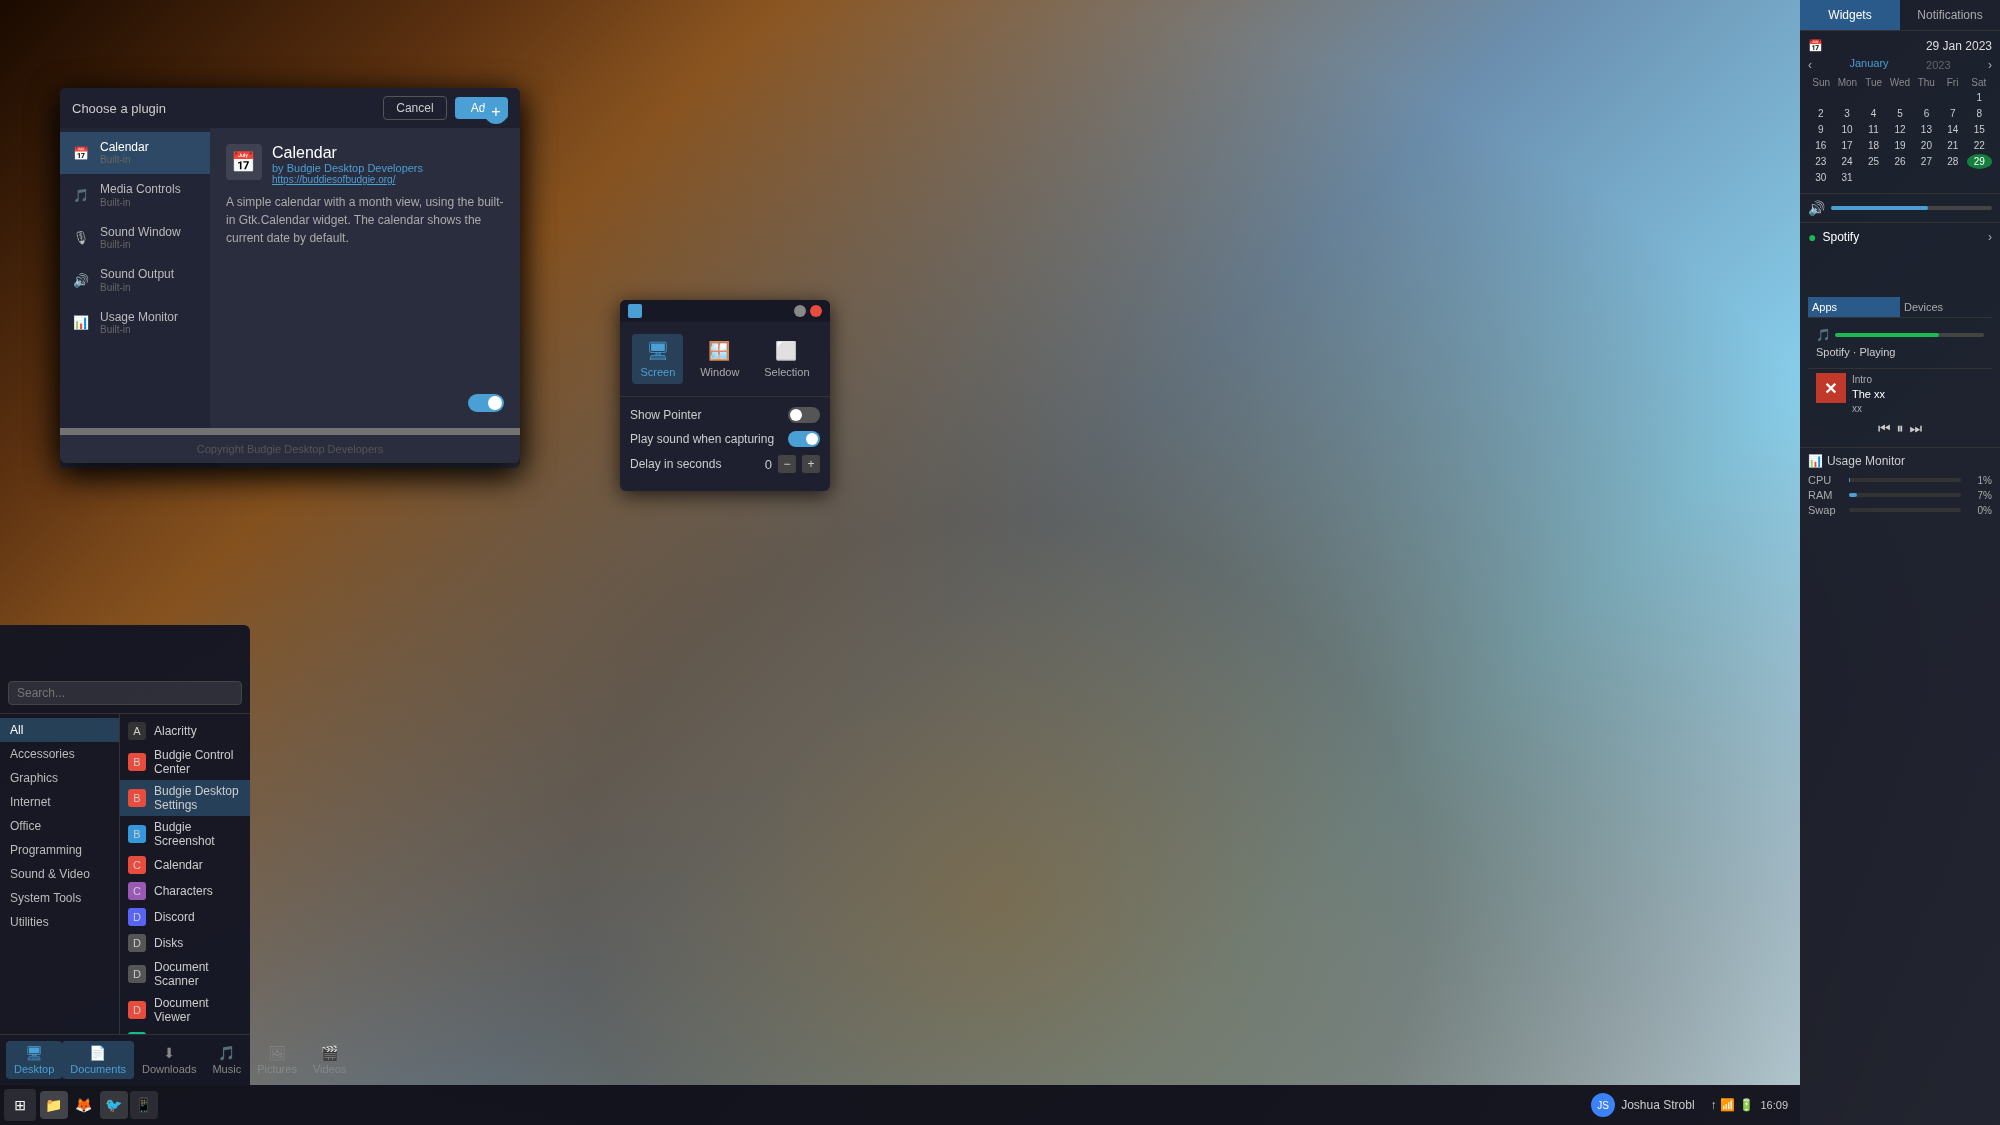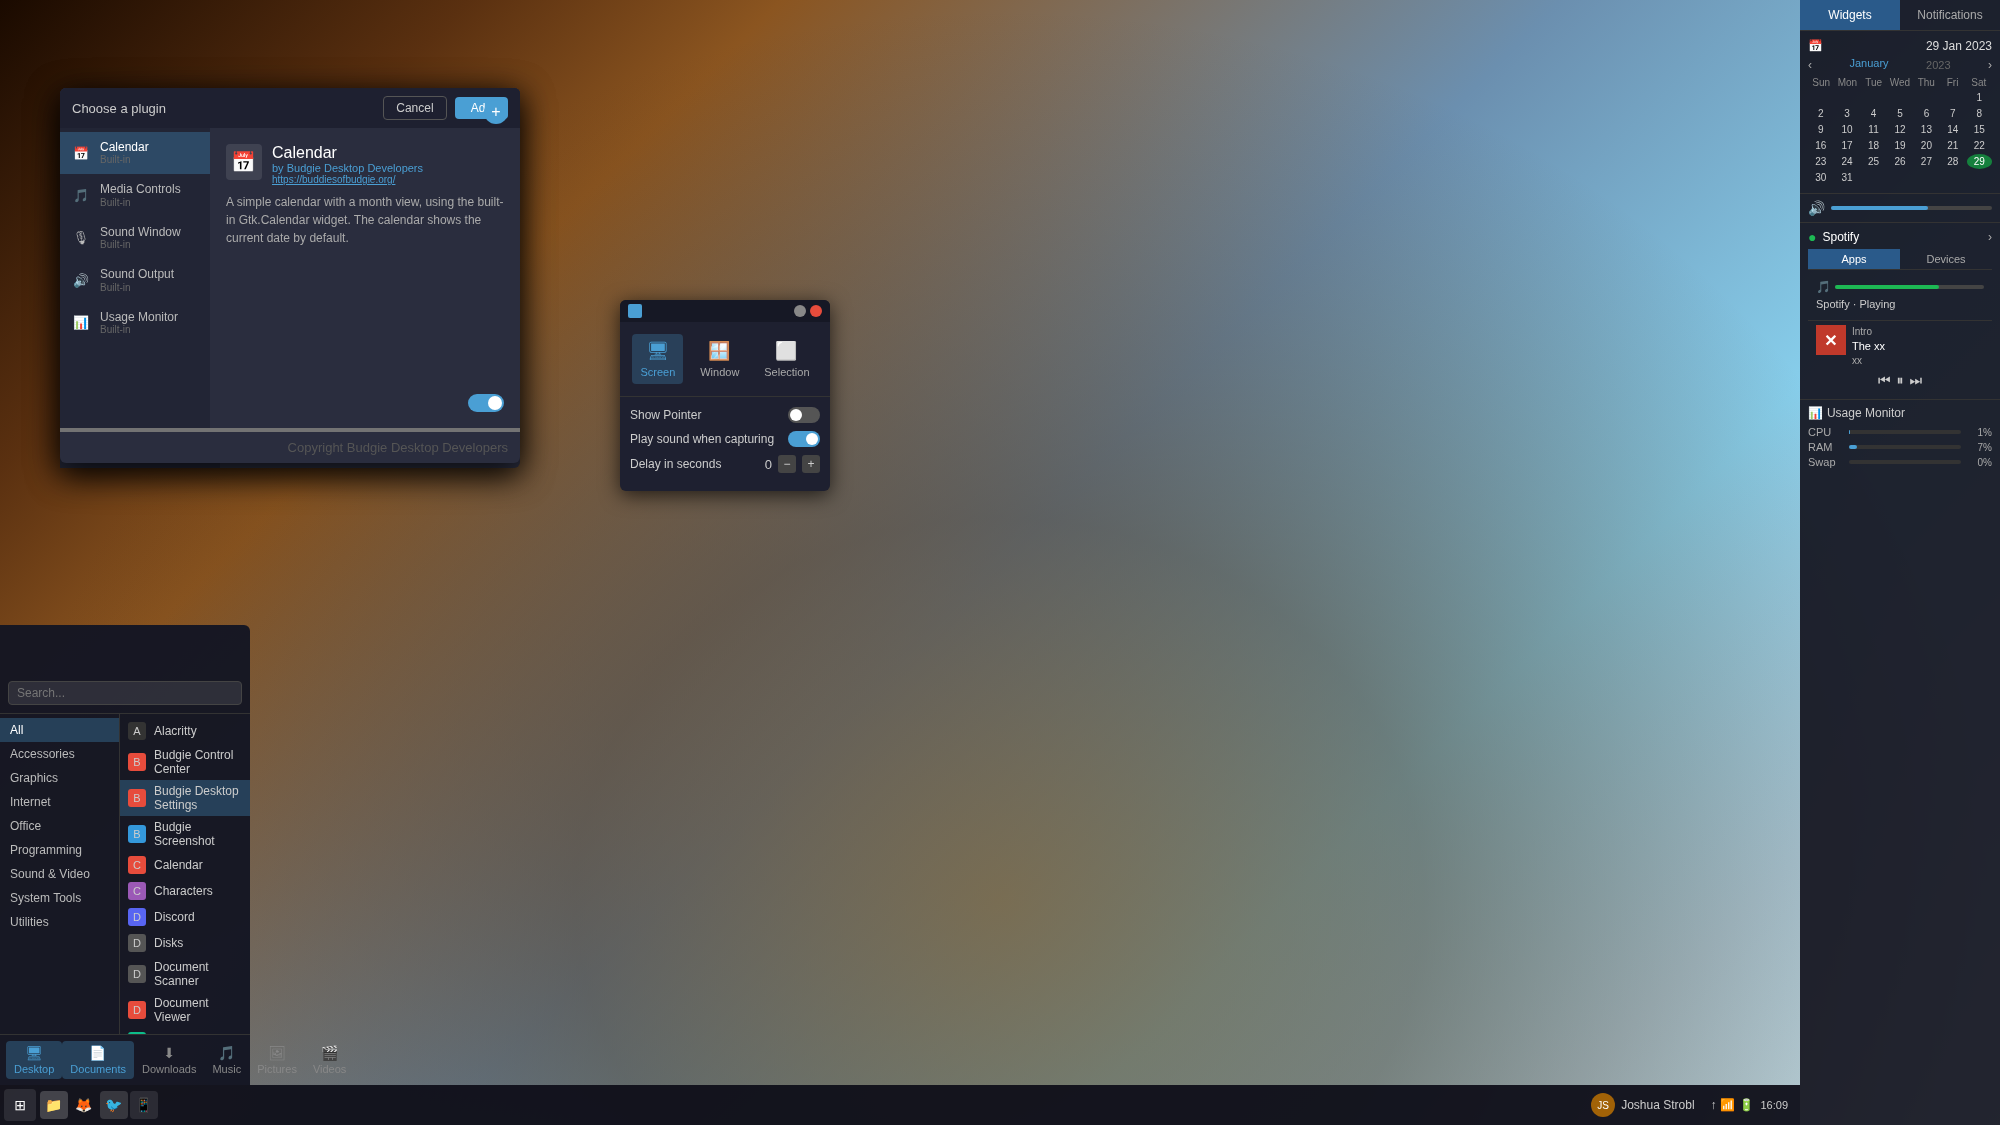--- a/index.html
+++ b/index.html
@@ -144,25 +144,26 @@
     }
 
     
     .apps-devices-tabs {
       display: flex;
       margin: 4px 0;
       border-bottom: 1px solid #333;
     }
     .ad-tab {
       flex: 1;
-      text-align: center;
+      text-align: left;
       padding: 4px;
       font-size: 11px;
       cursor: pointer;
       color: #aaa;
+      margin-top: 48px;
     }
     .ad-tab.active {
       background: #2a5a8a;
       color: #fff;
     }
 
     .playback-section {
       padding: 6px 8px;
       border-bottom: 1px solid #333;
     }
@@ -291,21 +292,21 @@
       align-items: center;
       gap: 6px;
       color: #ccc;
       font-size: 12px;
       padding: 0 8px;
     }
     .user-avatar {
       width: 24px;
       height: 24px;
       border-radius: 50%;
-      background: #a16207;
+      background: #3b82f6;
       display: flex;
       align-items: center;
       justify-content: center;
       font-size: 10px;
       color: #fff;
     }
     .taskbar-tray {
       display: flex;
       align-items: center;
       gap: 6px;
@@ -621,24 +622,24 @@
       position: absolute;
       right: 2px;
       top: 2px;
       width: 14px;
       height: 14px;
       background: #fff;
       border-radius: 50%;
     }
     .plugin-footer {
       padding: 8px 12px;
-      text-align: right;
-      font-size: 13px;
+      text-align: center;
+      font-size: 11px;
       color: #555;
-      border-top: 4px solid #737373;
+      border-top: 7px solid #737373;
     }
     .plugin-add-btn {
       position: absolute;
       right: 12px;
       top: 12px;
       width: 24px;
       height: 24px;
       background: #4a9fd4;
       border-radius: 50%;
       display: flex;

